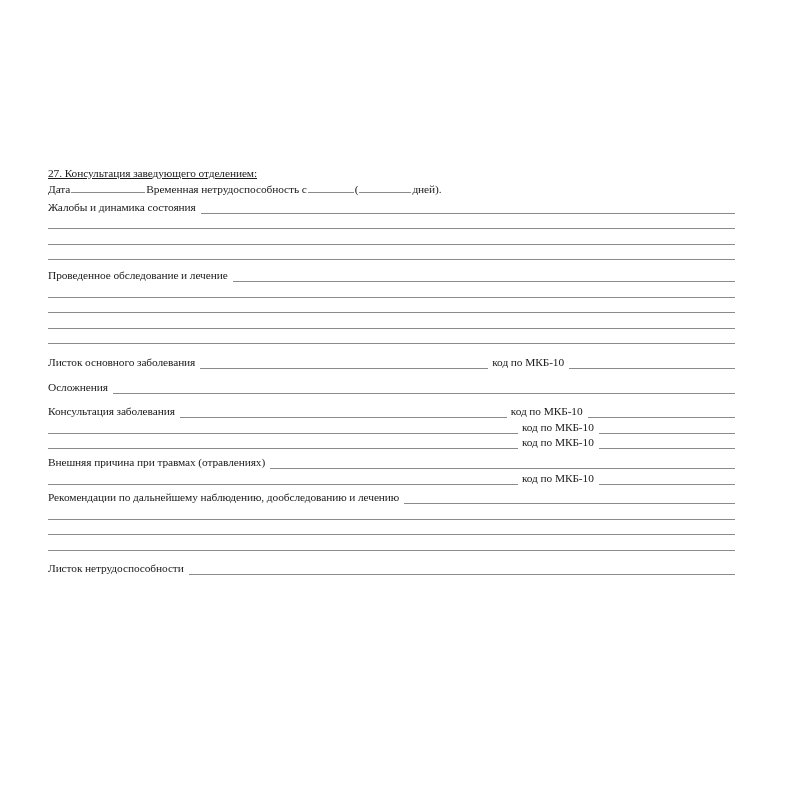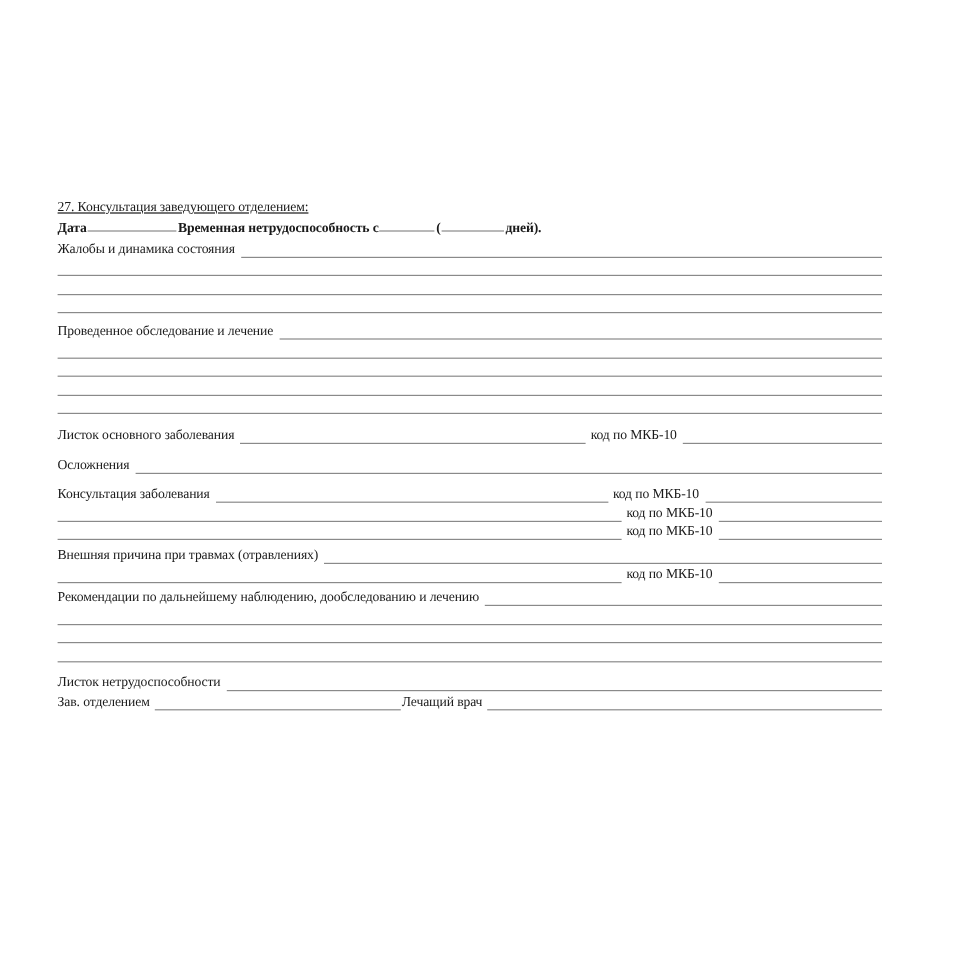--- a/index.html
+++ b/index.html
@@ -87,21 +87,20 @@
     text-decoration: underline;
   }
 
   
   .dateline {
     font-size: 11.4px;
     line-height: 15px;
     letter-spacing: -0.1px;
     white-space: nowrap;
     margin-bottom: 1px;
-    font-weight: bold;
   }
 
   
   .icd-row {
     position: relative;
     display: flex;
     align-items: flex-end;
     height: 15.6px;
     white-space: nowrap;
   }
@@ -253,21 +252,15 @@
         <span class="rule"></span>
       </div>
 
     <div class="gap-9"></div>
 
     <div class="row">
       <span class="label">Листок нетрудоспособности</span>
       <span class="rule"></span>
     </div>
 
-    <div class="sig-row">
-      <span class="label tight">Зав. отделением</span>
-      <span class="sig-rule-1"></span>
-      <span class="label tight" style="padding-left:1px;">Лечащий врач</span>
-      <span class="sig-rule-2"></span>
-    </div>
 
   </div>
 </div>
 
 </body></html>

